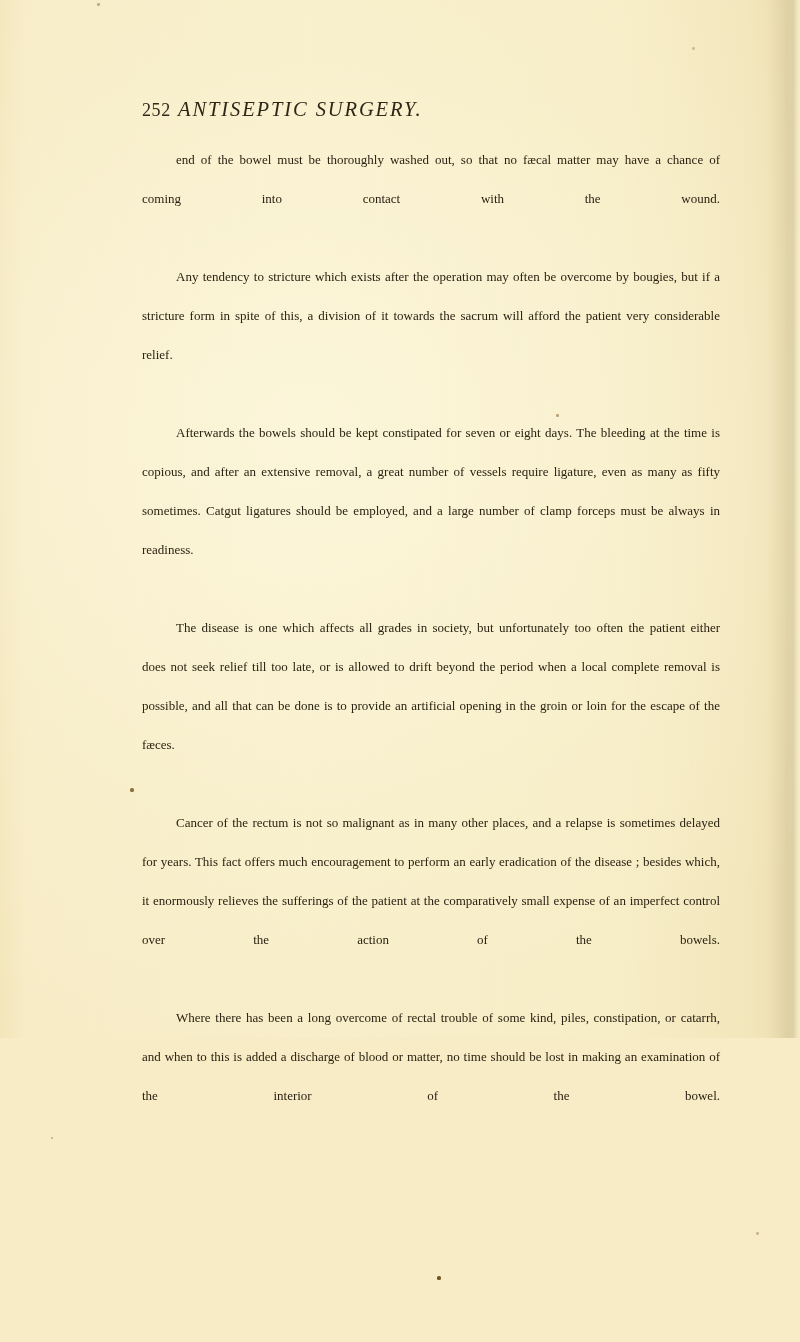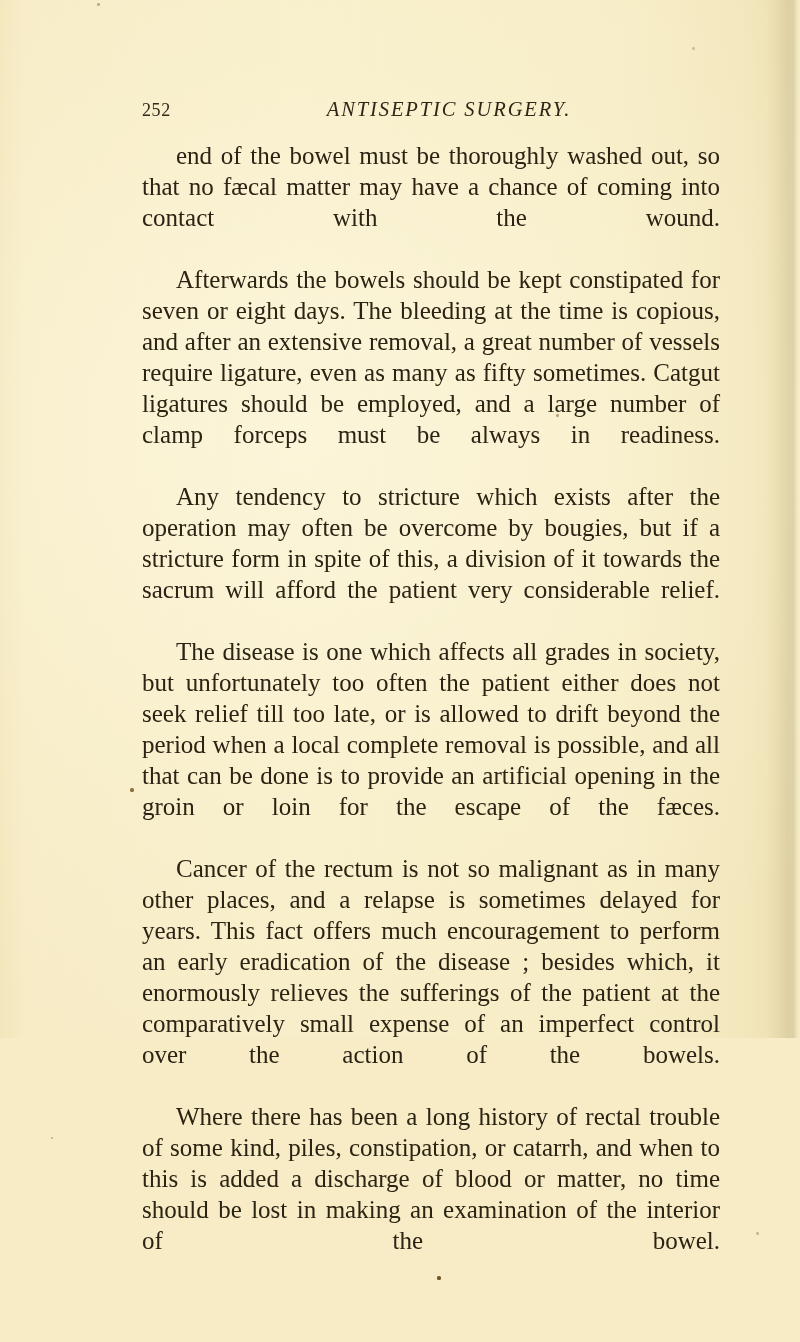--- a/index.html
+++ b/index.html
@@ -80,40 +80,39 @@
     top: 2px;
     font-size: 18px;
     letter-spacing: 0.6px;
     color: #33291a;
   }
   .head-title {
     position: absolute;
     left: 0;
     right: 0;
     top: 0;
-    text-align: center;
     font-style: italic;
     font-size: 20.5px;
     letter-spacing: 1.9px;
     color: #2e2616;
     text-indent: 36px;
   }
 
   
   .textblock {
     position: absolute;
     left: 142px;
     top: 140px;
     width: 578px;
   }
 
   p.para {
     margin: 0 0 0 0;
-    font-size: 25px;
-    line-height: 31px;
+    font-size: 13px;
+    line-height: 39px;
     text-align: justify;
     text-indent: 34px;
     color: #2b2313;
     -webkit-font-smoothing: antialiased;
     word-spacing: 0.4px;
   }
   
   p.para::after {
     content: "";
     display: inline-block;
@@ -144,25 +143,25 @@
   <div class="grain"></div>
   <div class="gutter"></div>
 
   <div class="running-head">
     <div class="folio">252</div>
     <div class="head-title">ANTISEPTIC SURGERY.</div>
   </div>
 
   <div class="textblock">
     <p class="para">end of the bowel must be thoroughly washed out, so that no fæcal matter may have a chance of coming into contact with the wound.</p>
+    <p class="para">Any tendency to stricture which exists after the operation may often be overcome by bougies, but if a stricture form in spite of this, a division of it towards the sacrum will afford the patient very considerable relief.</p>
     <p class="para">Afterwards the bowels should be kept constipated for seven or eight days. The bleeding at the time is copious, and after an extensive removal, a great number of vessels require ligature, even as many as fifty sometimes. Catgut ligatures should be employed, and a large number of clamp forceps must be always in readiness.</p>
-    <p class="para">Any tendency to stricture which exists after the operation may often be overcome by bougies, but if a stricture form in spite of this, a division of it towards the sacrum will afford the patient very considerable relief.</p>
     <p class="para">The disease is one which affects all grades in society, but unfortunately too often the patient either does not seek relief till too late, or is allowed to drift beyond the period when a local complete removal is possible, and all that can be done is to provide an artificial opening in the groin or loin for the escape of the fæces.</p>
     <p class="para">Cancer of the rectum is not so malignant as in many other places, and a relapse is sometimes delayed for years. This fact offers much encouragement to perform an early eradication of the disease ; besides which, it enormously relieves the sufferings of the patient at the comparatively small expense of an imperfect control over the action of the bowels.</p>
-    <p class="para">Where there has been a long history of rectal trouble of some kind, piles, constipation, or catarrh, and when to this is added a discharge of blood or matter, no time should be lost in making an examination of the interior of the bowel.</p>
+    <p class="para">Where there has been a long overcome of rectal trouble of some kind, piles, constipation, or catarrh, and when to this is added a discharge of blood or matter, no time should be lost in making an examination of the interior of the bowel.</p>
   </div>
 
   <span class="speck speck-margin"></span>
   <span class="speck speck-low"></span>
   <span class="speck speck-mid"></span>
   <span class="speck speck-tiny"></span>
   <span class="speck speck-tiny2"></span>
   <span class="speck speck-tiny3"></span>
   <span class="speck speck-tiny4"></span>
 

